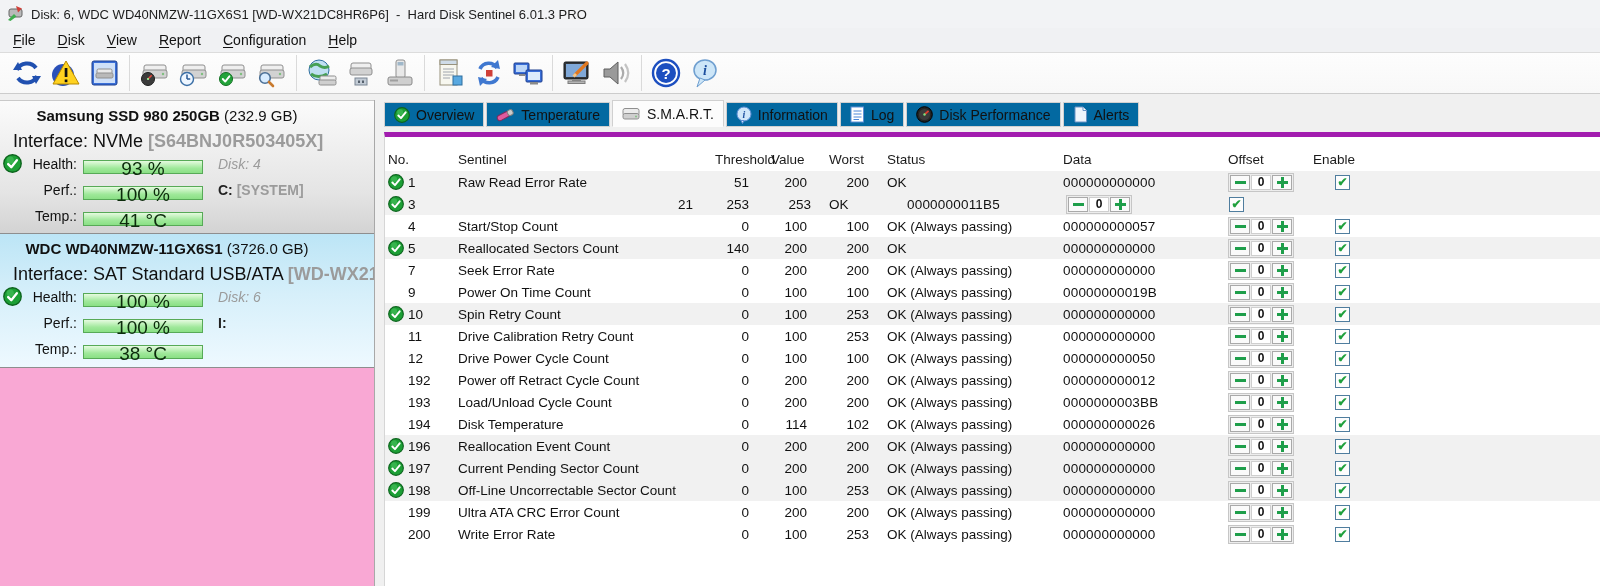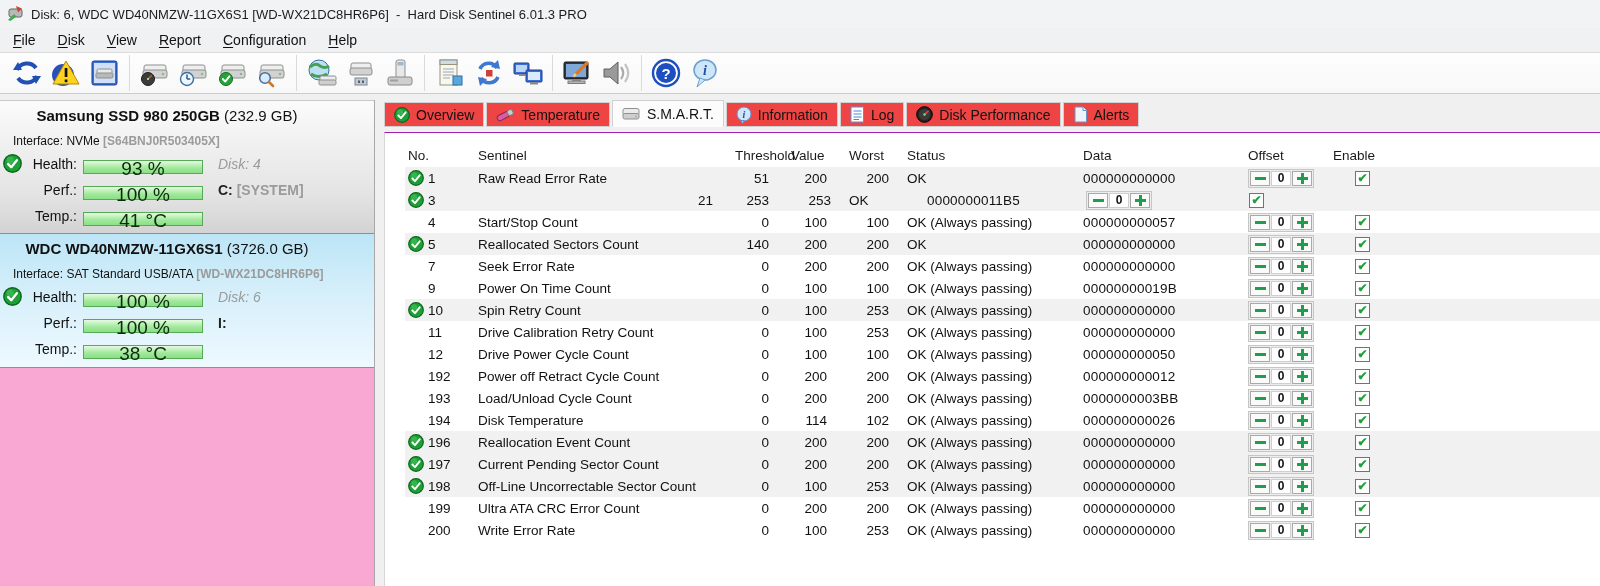--- a/index.html
+++ b/index.html
@@ -23,36 +23,36 @@
   .ticon { display:flex; }
   
   .content { position:absolute; top:94px; left:0; right:0; bottom:0; background:#f0f0f0; }
   
   .sidebar { position:absolute; left:0; top:6px; width:375px; bottom:0; background:#f9a8d4; border-right:1px solid #a8a8a8; }
   .panel { height:134px; border-bottom:1px solid #8e8e8e; background:linear-gradient(180deg,#fbfbfb,#e4e4e4 70%,#d3d3d3); padding-top:5px; position:relative; }
   .panel:first-child { border-top:1px solid #c9c9c9; }
   .panel.sel { background:linear-gradient(180deg,#bce5f6 0%,#d6effa 45%,#eef9ff 100%); }
   .p-title { text-align:center; font-size:15px; padding-right:40px; height:20px; line-height:20px; white-space:nowrap; overflow:hidden; }
   .p-title b { font-weight:bold; }
-  .p-iface { padding-left:13px; font-size:12px; margin-top:5px; height:20px; line-height:20px; white-space:nowrap; overflow:hidden; }
+  .p-iface { padding-left:13px; font-size:18px; margin-top:5px; height:20px; line-height:20px; white-space:nowrap; overflow:hidden; }
   .serial { color:#9b9b9b; font-weight:bold; }
   .stat-row { position:relative; height:25px; margin-top:1px; font-size:14px; }
   .stat-label { position:absolute; left:0; top:4px; width:77px; text-align:right; }
   .stat-bar { position:absolute; left:83px; top:8px; width:120px; height:14px; border:1px solid #57aa57; background:linear-gradient(#e6fbe0,#9fe89a 60%,#8ae085); text-align:center; font-size:19px; line-height:16px; color:#0c2b0c; }
   .stat-extra { position:absolute; left:218px; top:4px; white-space:nowrap; }
   .disknum { font-style:italic; color:#9b9b9b; }
   .drv { font-weight:bold; color:#222; }
   .vol { color:#9b9b9b; font-weight:bold; }
   .health-ic { position:absolute; left:3px; top:2px; }
   
   .main { position:absolute; left:384px; top:6px; right:0; bottom:0; }
   .tabbar { display:flex; align-items:flex-end; height:27px; position:relative; z-index:2; margin-bottom:-1px; }
-  .tab { display:flex; align-items:center; gap:6px; height:25px; padding:0 9px; background:#ef4444; border:1px solid #d0d0d0; margin-right:2px; font-size:14px; white-space:nowrap; cursor:default; }
+  .tab { display:flex; align-items:center; gap:6px; height:25px; padding:0 9px; background:#0369a1; border:1px solid #d0d0d0; margin-right:2px; font-size:14px; white-space:nowrap; cursor:default; }
   .tab.active { background:#fcfcfc; border-bottom:1px solid #fcfcfc; height:27px; }
-  .table-area { position:absolute; left:0; top:32px; right:0; bottom:0; background:#ffffff; border-top:1px solid #a21caf; border-left:1px solid #d6d6d6;padding-left:20px; }
+  .table-area { position:absolute; left:0; top:32px; right:0; bottom:0; background:#ffffff; border-top:5px solid #a21caf; border-left:1px solid #d6d6d6; }
   .thead { padding:12px 0 0 0; height:34px; }
   .grid { display:grid; grid-template-columns:71px 257px 56px 58px 58px 156px 162px 106px 62px; align-items:center; }
   .thead .grid { height:20px; font-size:13.5px; color:#1a1a1a; }
   .trow { height:22px; font-size:13.5px; }
   .trow.hl { background:#f1f1f1; }
   .c-no { display:flex; align-items:center; padding-left:3px; height:22px; }
   .icon-slot { width:20px; display:flex; align-items:center; }
   .c-attr { padding-left:2px; white-space:nowrap; overflow:hidden; }
   .c-num { text-align:right; }
   .c-th { padding-right:20px; } .c-val { padding-right:20px; } .c-wo { padding-right:16px; }

